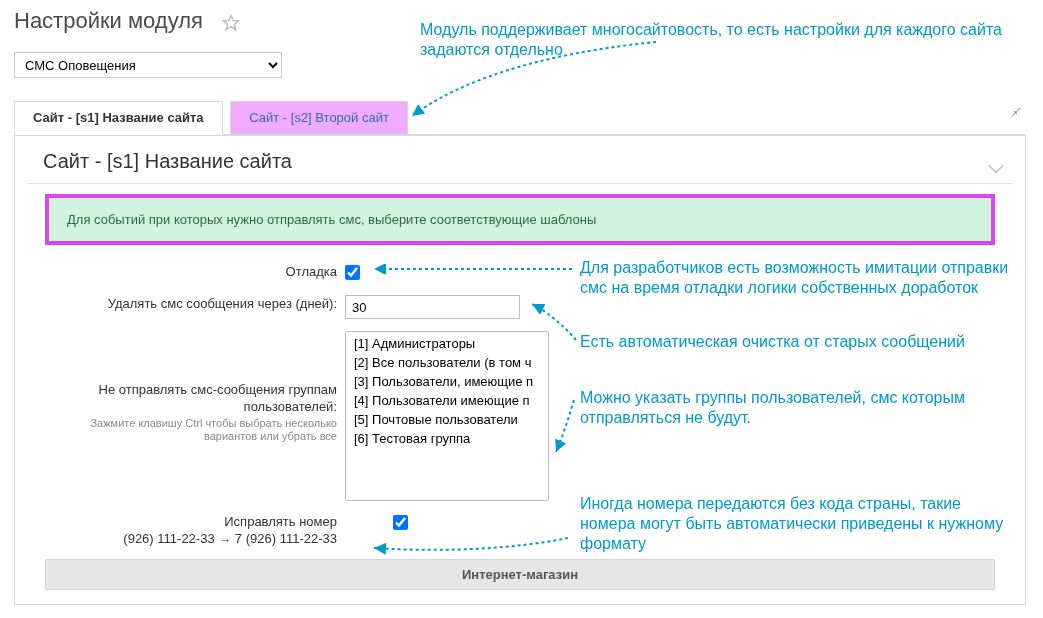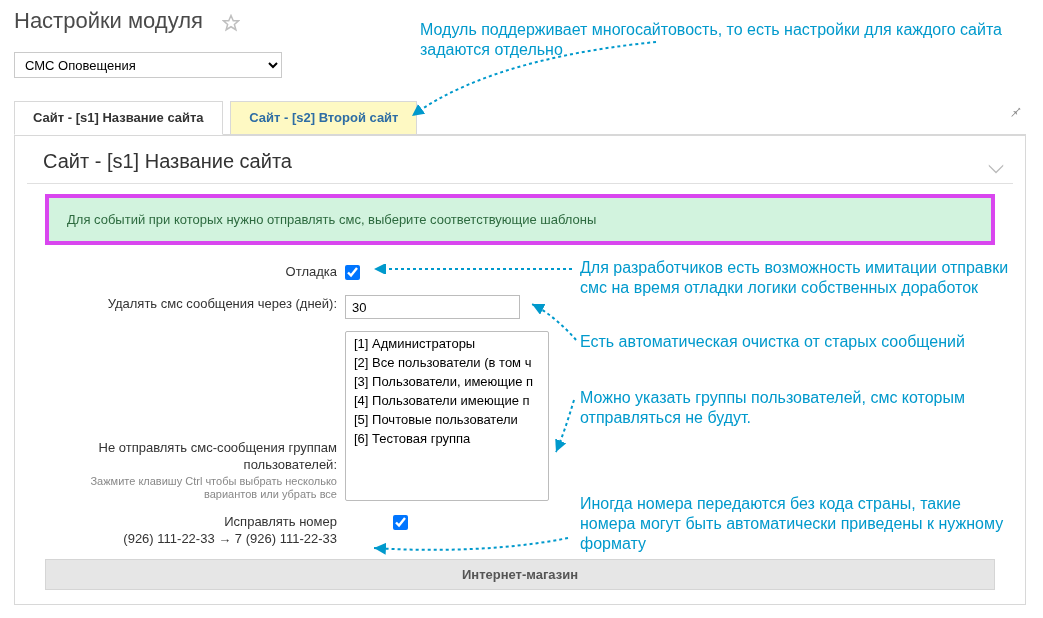--- a/index.html
+++ b/index.html
@@ -40,28 +40,27 @@
     position: absolute;
     left: 14px; top: 100px;
     width: 1012px;
     border-bottom: 1px solid #d8d8d8;
   }
   .tab {
     display: inline-block;
     padding: 8px 18px 9px 18px;
     font-size: 13px;
     color: #2e6da4;
-    background: #fef9c3;
+    background: #f0abfc;
     border: 1px solid #d8d8d8;
     border-bottom: none;
     position: relative;
     top: 1px;
     margin-right: 4px;
     cursor: pointer;
-    font-weight: bold;
   }
   .tab.active {
     font-weight: bold;
     color: #333;
     background: #fff;
     border-bottom: 1px solid #fff;
   }
   .pin-icon {
     position: absolute;
     right: 18px; top: 104px;
@@ -222,21 +221,21 @@
       </div>
     </div>
 
     <div class="row">
       <div class="label-col">Удалять смс сообщения через (дней):</div>
       <div class="input-col">
         <input type="text" value="30" style="">
       </div>
     </div>
 
-    <div class="row" style="align-items:flex-end;margin-top:4px;">
+    <div class="row" style="align-items:flex-start;margin-top:4px;">
       <div class="label-col" style="padding-top:50px;">
         <span>Не отправлять смс-сообщения группам пользователей:</span>
         <span class="hint">Зажмите клавишу Ctrl чтобы выбрать несколько вариантов или убрать все</span>
       </div>
       <div class="input-col">
         <select multiple="" size="8">
           <option>[1] Администраторы</option>
           <option>[2] Все пользователи (в том ч</option>
           <option>[3] Пользователи, имеющие п</option>
           <option>[4] Пользователи имеющие п</option>

